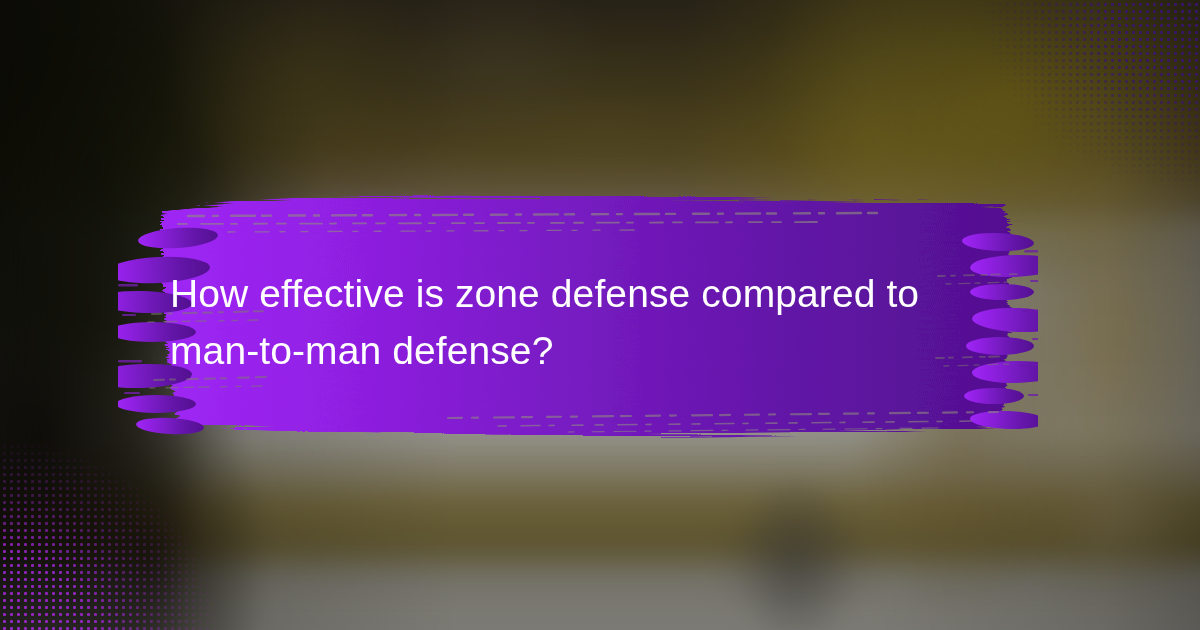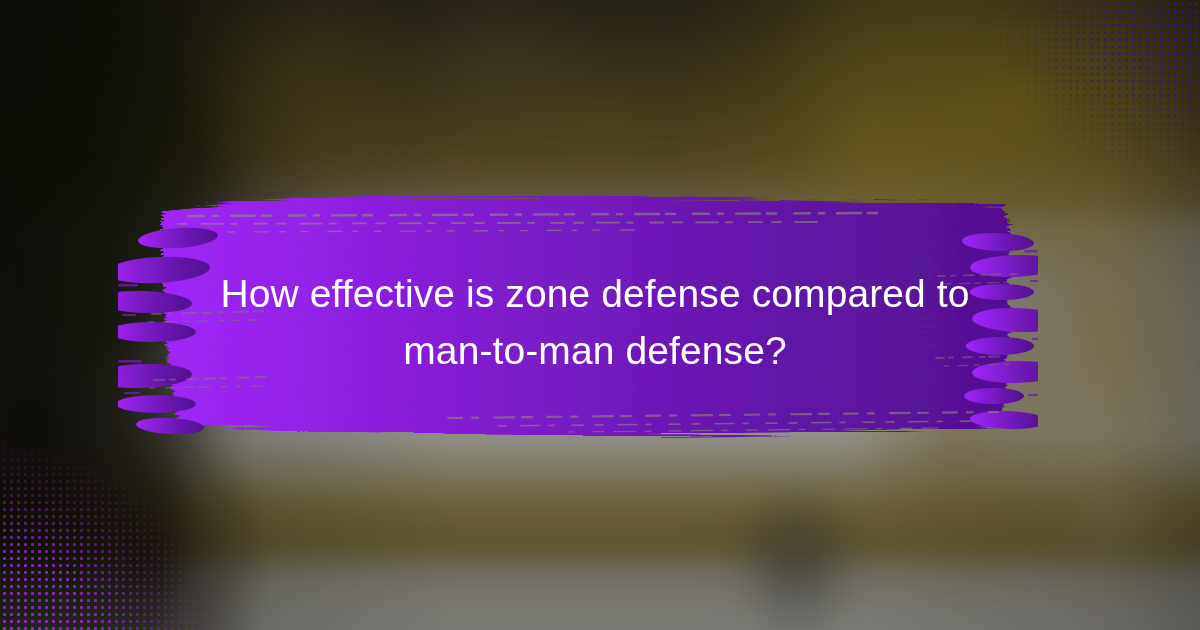--- a/index.html
+++ b/index.html
@@ -130,21 +130,21 @@
     height: 100%;
     display: block;
   }
 
   
   #headline {
     position: absolute;
     left: 170px;
     top: 265px;
     width: 850px;
-    text-align: center;
+    text-align: left;
     color: #ffffff;
     font-family: "Liberation Sans", sans-serif;
     font-size: 39px;
     font-weight: 400;
     line-height: 57px;
     letter-spacing: 0.1px;
     white-space: pre-line;
   }
 </style>
 </head>

